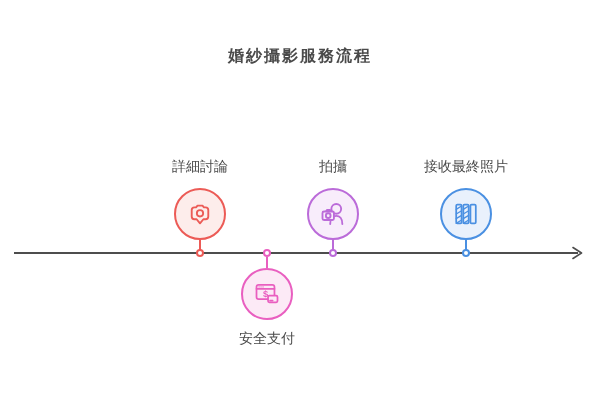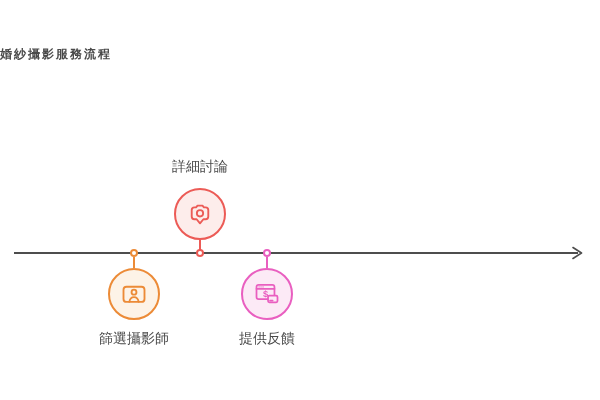--- a/index.html
+++ b/index.html
@@ -1,19 +1,19 @@
 <!DOCTYPE html>
 <html><head>
 <meta charset="utf-8">
 <style>
   html,body{margin:0;padding:0;background:#fff;}
   .canvas{position:relative;width:600px;height:400px;background:#ffffff;overflow:hidden;
           font-family:"Liberation Sans","DejaVu Sans",sans-serif;}
-  .title{position:absolute;left:0;right:0;top:46px;
-         font-size:12px;font-weight:600;color:#4a4a4a;letter-spacing:2px;}
+  .title{position:absolute;left:0;right:0;top:46px;text-align:center;
+         font-size:16px;font-weight:600;color:#4a4a4a;letter-spacing:2px;}
   .timeline-line{position:absolute;left:14px;top:252px;width:564px;height:2px;background:#4d4d4d;}
   .arrowhead{position:absolute;left:570px;top:245px;}
   .step{position:absolute;top:0;width:120px;height:400px;}
   .label{position:absolute;left:-10px;right:-10px;text-align:center;font-size:14px;color:#4a4a4a;}
   .step.top .label{top:158px;}
   .step.bottom .label{top:330px;}
   .circle{position:absolute;left:50%;margin-left:-26px;width:52px;height:52px;box-sizing:border-box;
           border:2px solid var(--c);background:var(--bg);border-radius:50%;color:var(--c);
           display:flex;align-items:center;justify-content:center;}
   .step.top .circle{top:188px;}
@@ -39,60 +39,84 @@
 <div class="canvas">
 
   <div class="title">婚紗攝影服務流程</div>
 
   <div class="timeline-line"></div>
   <svg class="arrowhead" width="16" height="16">
     <path d="M3,2.5 L11.5,8 L3,13.5" fill="none" stroke="#4d4d4d" stroke-width="1.6" stroke-linecap="round" stroke-linejoin="round"></path>
   </svg>
 
 
-  <div class="step bottom s2">
-    <div class="label">篩選攝影師</div>
-    <div class="circle">
-      <svg class="icon" width="28" height="28" viewBox="0 0 24 24" fill="none" stroke="currentColor" stroke-width="1.6" stroke-linecap="round" stroke-linejoin="round">
-        <rect x="3" y="5.8" width="18" height="13" rx="2.6"></rect>
-        <circle cx="12" cy="10.4" r="2.1"></circle>
-        <path d="M8,18.8 c0.4,-2.6 2,-4.1 4,-4.1 s3.6,1.5 4,4.1"></path>
-      </svg>
-    </div>
-    <div class="stem"></div>
-    <div class="dot"></div>
-  </div>
 
   <div class="step top s3">
     <div class="label">詳細討論</div>
     <div class="circle">
       <svg class="icon" width="28" height="28" viewBox="0 0 24 24" fill="none" stroke="currentColor" stroke-width="1.6" stroke-linecap="round" stroke-linejoin="round">
         <path d="M8.6,6.3 L9.9,4.8 h4.2 L15.4,6.3 H16.8 c1.3,0 2.3,1 2.3,2.3 v5.6 c0,1.3 -1,2.3 -2.3,2.3 h-1.9 L12,20 L9.1,16.5 H7.2 c-1.3,0 -2.3,-1 -2.3,-2.3 V8.6 c0,-1.3 1,-2.3 2.3,-2.3 Z"></path>
         <circle cx="12" cy="11.4" r="2.7"></circle>
       </svg>
     </div>
     <div class="stem"></div>
     <div class="dot"></div>
   </div>
 
   <div class="step bottom s4">
-    <div class="label">提供反饋</div>
+    <div class="label">安全支付</div>
     <div class="circle">
       <svg class="icon" width="28" height="28" viewBox="0 0 24 24" fill="none" stroke="currentColor" stroke-width="1.5" stroke-linecap="round" stroke-linejoin="round">
         <rect x="3" y="4.2" width="15.4" height="12.2" rx="1.8"></rect>
         <path d="M3,7.6 H18.4"></path>
         <circle cx="5.2" cy="5.9" r="0.55" fill="currentColor" stroke="none"></circle>
         <circle cx="6.9" cy="5.9" r="0.55" fill="currentColor" stroke="none"></circle>
         <circle cx="8.6" cy="5.9" r="0.55" fill="currentColor" stroke="none"></circle>
         <text x="10.7" y="14.7" text-anchor="middle" font-size="8" font-weight="bold" fill="currentColor" stroke="none" font-family="Liberation Sans, sans-serif">$</text>
         <rect x="12.9" y="13.4" width="8.1" height="5.8" rx="1.1" style="fill:var(--bg)"></rect>
         <path d="M14.6,17.6 h2.2"></path>
       </svg>
     </div>
     <div class="stem"></div>
     <div class="dot"></div>
   </div>
 
+  <div class="step top s5">
+    <div class="label">拍攝</div>
+    <div class="circle">
+      <svg class="icon" width="28" height="28" viewBox="0 0 24 24" fill="none" stroke="currentColor" stroke-width="1.6" stroke-linecap="round" stroke-linejoin="round">
+        <circle cx="14.8" cy="7.6" r="4.2"></circle>
+        <path d="M9.6,20.6 c0,-4.6 2.3,-7 5.2,-7 s5.2,2.4 5.2,7"></path>
+        <path d="M6,9.9 l0.8,-1.3 h2.7 l0.8,1.3"></path>
+        <rect x="3" y="9.9" width="9.8" height="7.2" rx="1.3" style="fill:var(--bg)"></rect>
+        <circle cx="7.9" cy="13.4" r="2"></circle>
+      </svg>
+    </div>
+    <div class="stem"></div>
+    <div class="dot"></div>
+  </div>
 
 
+  <div class="step top s7">
+    <div class="label">接收最終照片</div>
+    <div class="circle">
+      <svg class="icon" width="28" height="28" viewBox="0 0 24 24" fill="none" stroke="currentColor" stroke-width="1.5" stroke-linecap="round" stroke-linejoin="round">
+        <rect x="3.6" y="4" width="4.6" height="16" rx="1"></rect>
+        <rect x="9.7" y="4" width="4.6" height="16" rx="1"></rect>
+        <rect x="15.8" y="4" width="4.6" height="16" rx="1"></rect>
+        <g stroke-width="1.1">
+          <path d="M3.6,8 L8.2,5.2"></path>
+            <path d="M3.6,12 L8.2,9.2"></path>
+            <path d="M3.6,16 L8.2,13.2"></path>
+            <path d="M3.6,20 L8.2,17.2"></path>
+          <path d="M9.7,8 L14.3,5.2"></path>
+            <path d="M9.7,12 L14.3,9.2"></path>
+            <path d="M9.7,16 L14.3,13.2"></path>
+            <path d="M9.7,20 L14.3,17.2"></path>
+        </g>
+      </svg>
+    </div>
+    <div class="stem"></div>
+    <div class="dot"></div>
+  </div>
 
 
 </div>
 
 </body></html>

